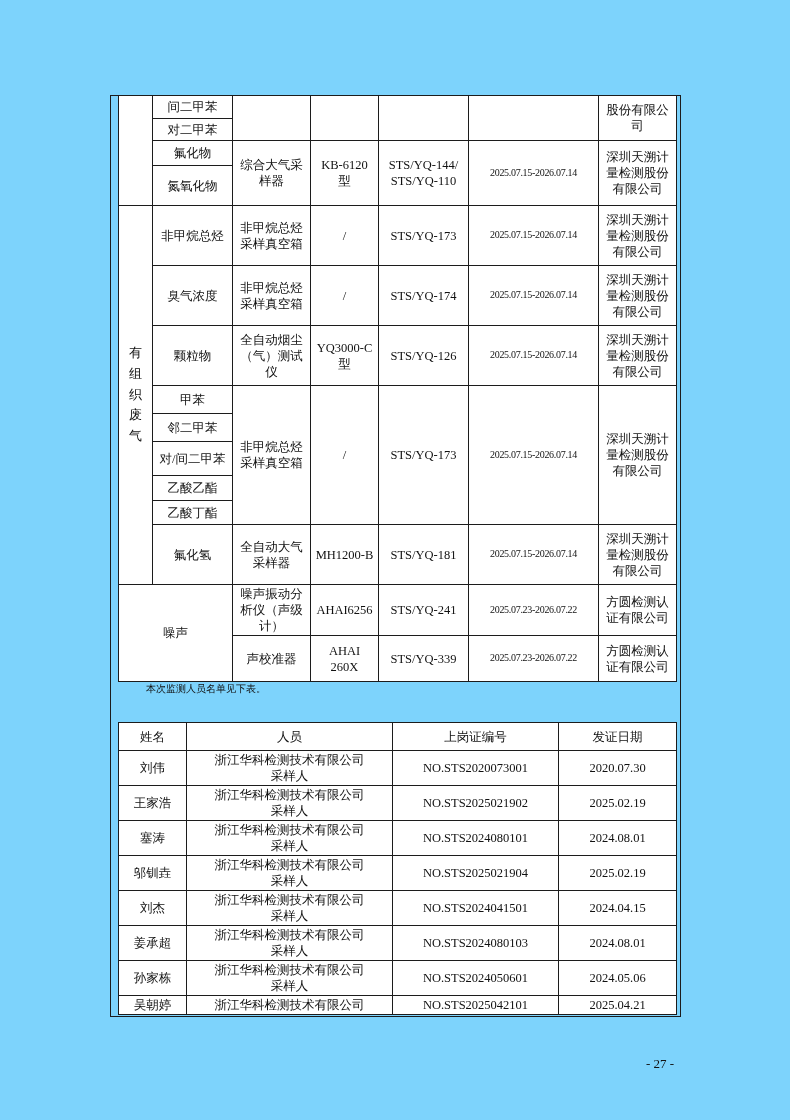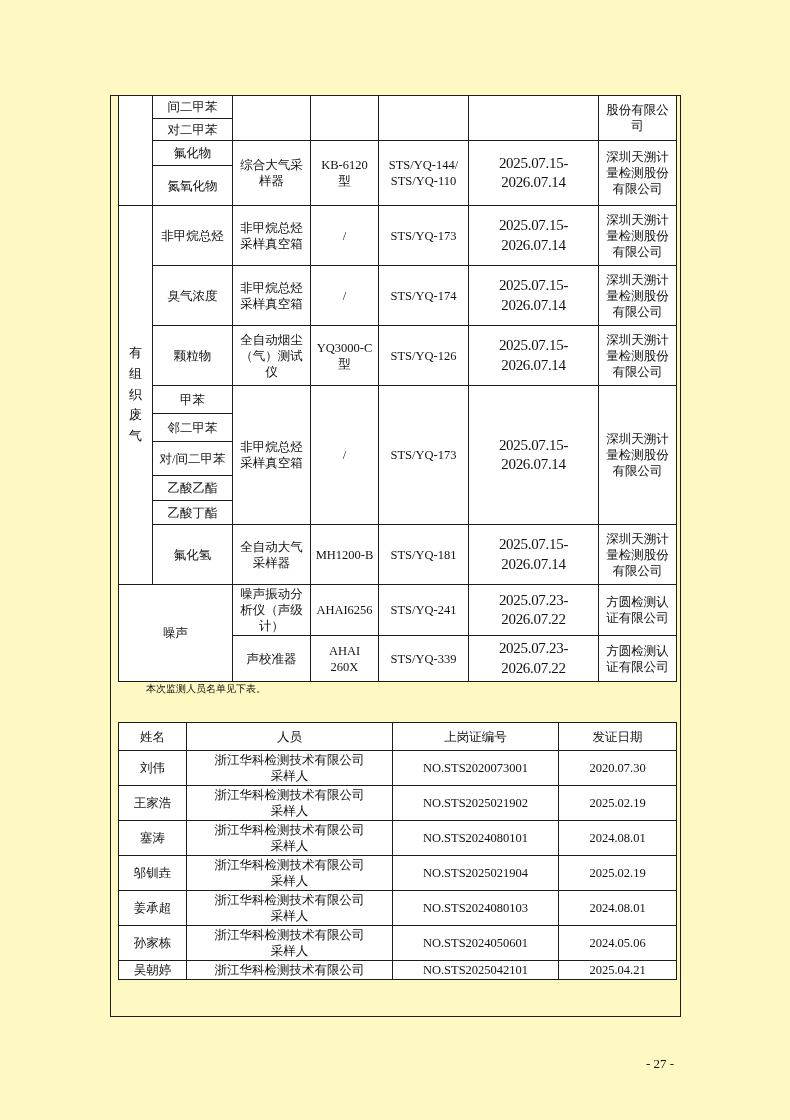--- a/index.html
+++ b/index.html
@@ -1,35 +1,35 @@
 <!DOCTYPE html>
 <html><head>
 <meta charset="utf-8">
 <style>
   * { margin:0; padding:0; box-sizing:border-box; }
   html,body { background:#ffffff; }
   .page {
-    position:relative; width:790px; height:1120px; background:#fef9c3;
+    position:relative; width:790px; height:1120px; background:#7dd3fc;
     font-family:"Liberation Serif","DejaVu Serif",serif; color:#111;
     overflow:hidden;
   }
   .frame {
     position:absolute; left:110px; top:95px; width:571px; height:922px;
     border:1px solid #1c1c1c;
   }
   table { border-collapse:collapse; table-layout:fixed; position:absolute; background:#fff; }
   td {
     border:1px solid #1c1c1c; text-align:center; vertical-align:middle;
     font-size:12.5px; line-height:1.28; padding:1px 4px; color:#111;
     word-break:break-word; overflow:hidden;
   }
   #equip-table { left:118px; top:95px; width:558px; border:1.5px solid #1c1c1c; }
   #person-table { left:118px; top:722px; width:558px; border:1.5px solid #1c1c1c; }
   .vtext { display:inline-block; width:14px; line-height:1.6; font-size:13px; }
-  .date-cell { font-size:15px; letter-spacing:-0.3px; padding:1px 1px; }
+  .date-cell { font-size:10px; letter-spacing:-0.3px; padding:1px 1px; }
   .cert-cell { font-size:12.5px; padding:1px 1px; }
   .intro {
     position:absolute; left:146px; top:682px; width:420px;
     font-size:10px; color:#111;
   }
   .caption {
     position:absolute; left:110px; top:734px; width:571px; text-align:center;
     font-weight:bold; font-size:14px; color:#000;
     font-family:"Liberation Sans","DejaVu Sans",sans-serif;
   }
@@ -209,20 +209,29 @@
     <tr style="height:31px">
       <td>邬钏垚</td>
       <td class="two-line">
         <div>浙江华科检测技术有限公司</div>
         <div>采样人</div>
       </td>
       <td>NO.STS2025021904</td>
       <td>2025.02.19</td>
     </tr>
     <tr style="height:31px">
+      <td>刘杰</td>
+      <td class="two-line">
+        <div>浙江华科检测技术有限公司</div>
+        <div>采样人</div>
+      </td>
+      <td>NO.STS2024041501</td>
+      <td>2024.04.15</td>
+    </tr>
+    <tr style="height:31px">
       <td>姜承超</td>
       <td class="two-line">
         <div>浙江华科检测技术有限公司</div>
         <div>采样人</div>
       </td>
       <td>NO.STS2024080103</td>
       <td>2024.08.01</td>
     </tr>
     <tr style="height:31px">
       <td>孙家栋</td>

